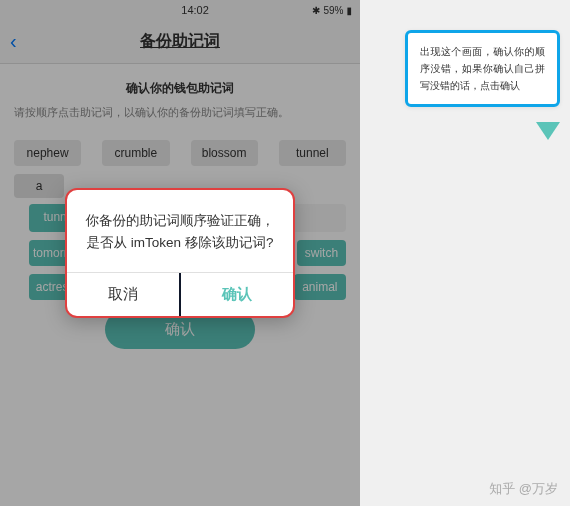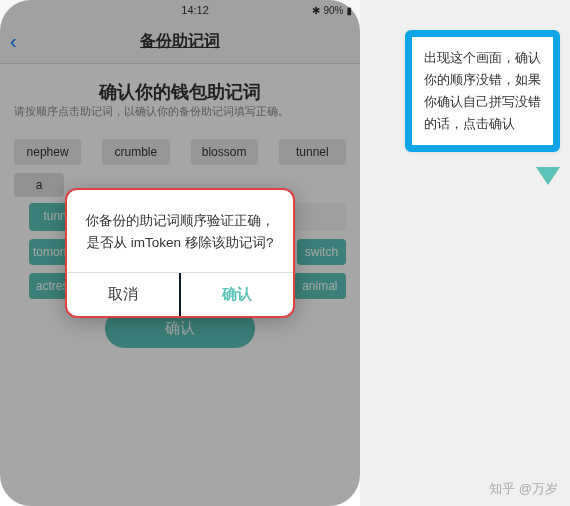--- a/index.html
+++ b/index.html
@@ -61,24 +61,24 @@
     }
 
     
     .main-content {
       padding: 16px 14px 10px;
       background: #fff;
     }
 
     .page-title {
       text-align: center;
-      font-size: 18px;
+      font-size: 12px;
       font-weight: 600;
       color: #333;
-      margin-bottom: 0;
+      margin-bottom: 8px;
     }
     .page-subtitle {
       font-size: 11px;
       color: #888;
       line-height: 1.4;
       margin-bottom: 20px;
     }
 
     
     .word-grid {
@@ -141,21 +141,20 @@
 
     
     .dialog-overlay {
       position: absolute;
       top: 0; left: 0; right: 0; bottom: 0;
       background: rgba(0,0,0,0.35);
       display: flex;
       align-items: center;
       justify-content: center;
       z-index: 100;
-      border-radius: 31px;
     }
 
     .dialog-box {
       background: #fff;
       border: 2.5px solid #e04040;
       border-radius: 12px;
       width: 230px;
       padding: 20px 18px 0;
       text-align: center;
       box-shadow: 0 4px 20px rgba(0,0,0,0.25);
@@ -199,24 +198,24 @@
       background: #f0f0f0;
       position: relative;
       display: flex;
       flex-direction: column;
       align-items: flex-end;
       padding: 30px 10px 10px 10px;
     }
 
     .annotation-bubble {
       background: #fff;
-      border: 7px solid #0ea5e9;
+      border: 3px solid #0ea5e9;
       border-radius: 6px;
       padding: 10px 12px;
-      font-size: 13px;
+      font-size: 10px;
       color: #333;
       line-height: 1.7;
       width: 155px;
       text-align: justify;
       margin-bottom: 10px;
       box-shadow: 0 1px 4px rgba(0,0,0,0.08);
     }
 
     
     .arrow-down {
@@ -256,24 +255,24 @@
       <span>
         <span class="dots">
             <span class="dot"></span>
             <span class="dot"></span>
             <span class="dot"></span>
           </span>
       </span>
       <span>中国联通</span>
       <span>▾</span>
     </div>
-    <div class="status-center">14:12</div>
+    <div class="status-center">14:02</div>
     <div class="status-right">
       <span>✱</span>
-      <span>90%</span>
+      <span>59%</span>
       <span>▮</span>
     </div>
   </div>
 
   <div class="nav-bar">
     <span class="nav-back">‹</span>
     <span class="nav-title">备份助记词</span>
   </div>
 
   <div class="main-content">

